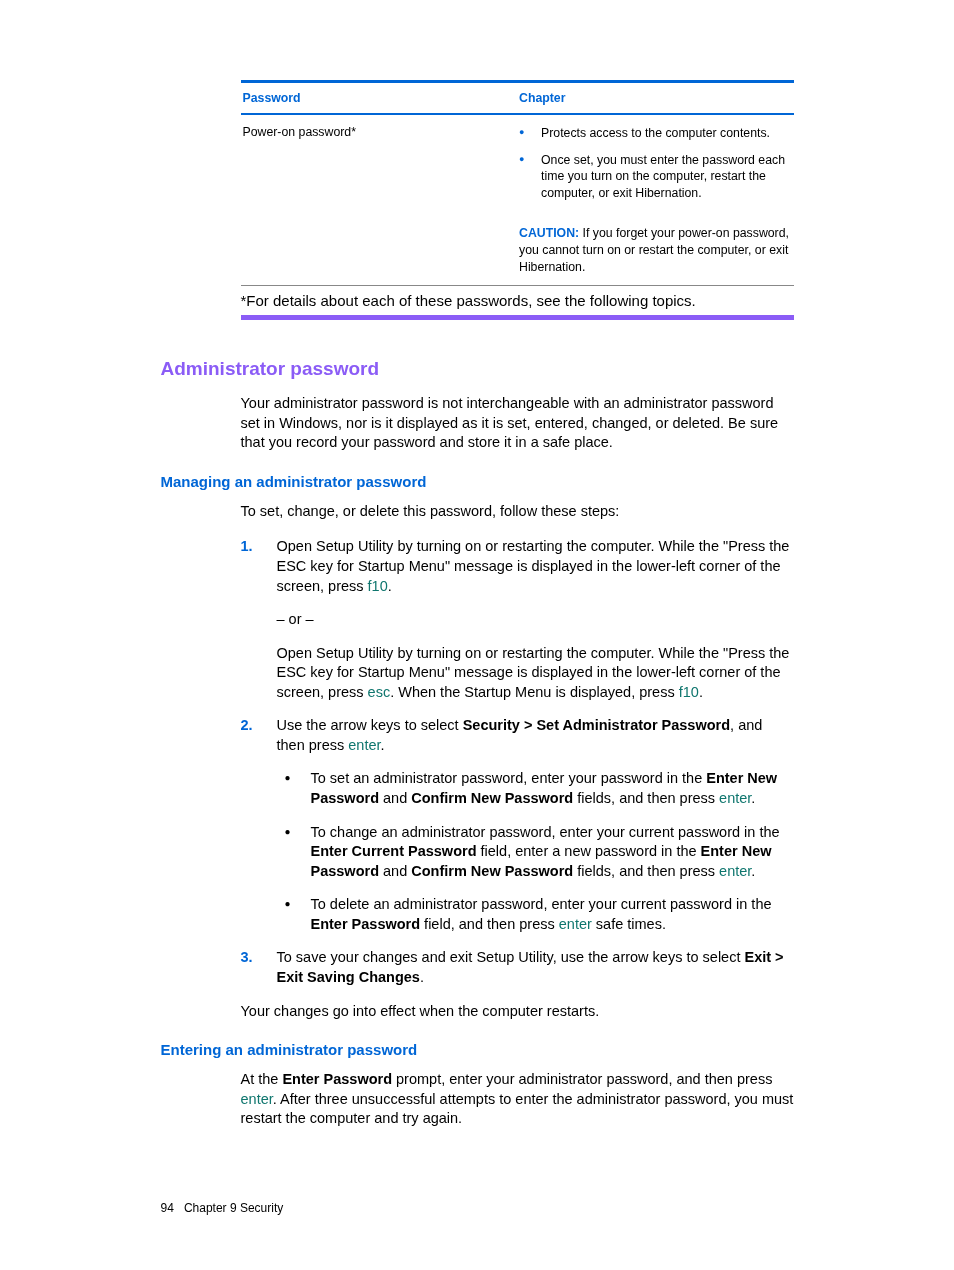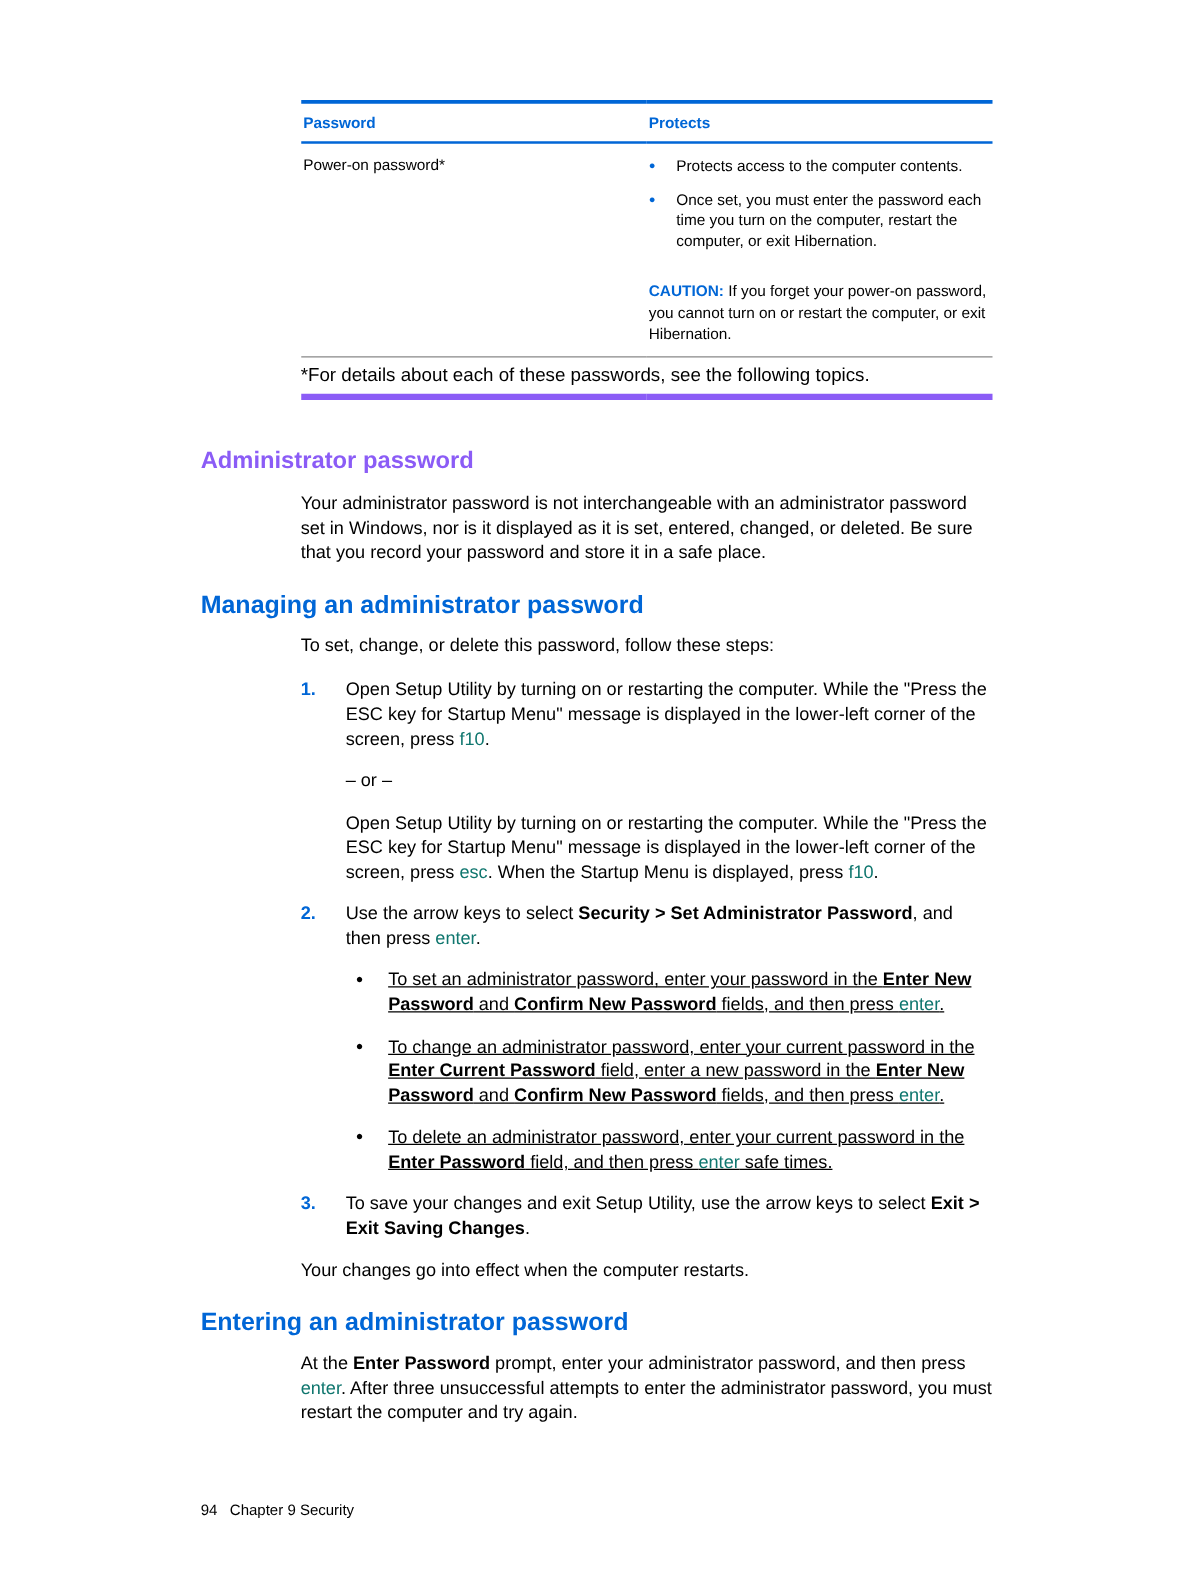--- a/index.html
+++ b/index.html
@@ -74,21 +74,21 @@
     font-weight: bold;
   }
   h2.section-title {
     color: #8b5cf6;
     font-size: 19px;
     font-weight: bold;
     margin: 0 0 14px 0;
   }
   h3.sub-title {
     color: #0066d6;
-    font-size: 20px;
+    font-size: 15px;
     font-weight: bold;
     margin: 20px 0 12px 0;
   }
   .body-text {
     font-size: 14.5px;
     line-height: 1.35;
     margin: 0 0 16px 0;
   }
   .indent1 {
     margin-left: 80px;
@@ -115,21 +115,20 @@
   ul.bulleted {
     list-style: none;
     padding: 0;
     margin: 14px 0 0 0;
   }
   ul.bulleted > li {
     position: relative;
     padding-left: 34px;
     margin-bottom: 14px;
     line-height: 1.35;
-    text-decoration: underline;
   }
   ul.bulleted > li::before {
     content: "●";
     position: absolute;
     left: 8px;
     top: 2px;
     font-size: 10px;
   }
   .blue-key {
     color: #0f766e;
@@ -147,21 +146,21 @@
 </head>
 <body>
 
 <div class="page">
 
   <div class="table-wrap">
     <table>
       <thead>
         <tr>
           <th style="width:50%;">Password</th>
-          <th style="width:50%;">Protects</th>
+          <th style="width:50%;">Chapter</th>
         </tr>
       </thead>
       <tbody>
         <tr class="body-row">
           <td>Power-on password*</td>
           <td>
             <ul class="func-list">
               <li>Protects access to the computer contents.</li>
               <li>Once set, you must enter the password each time you turn on the computer, restart the computer, or exit Hibernation.</li>
             </ul>

